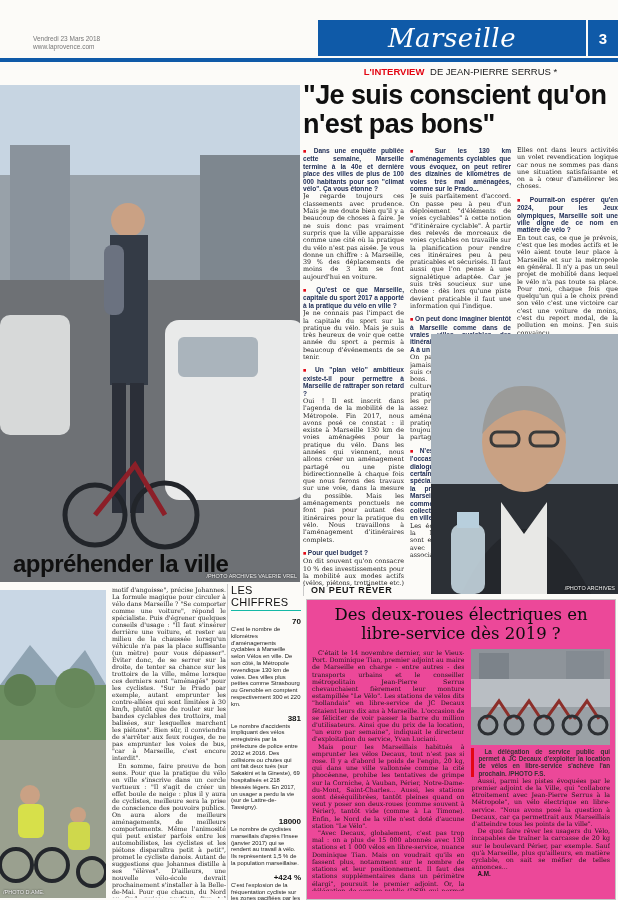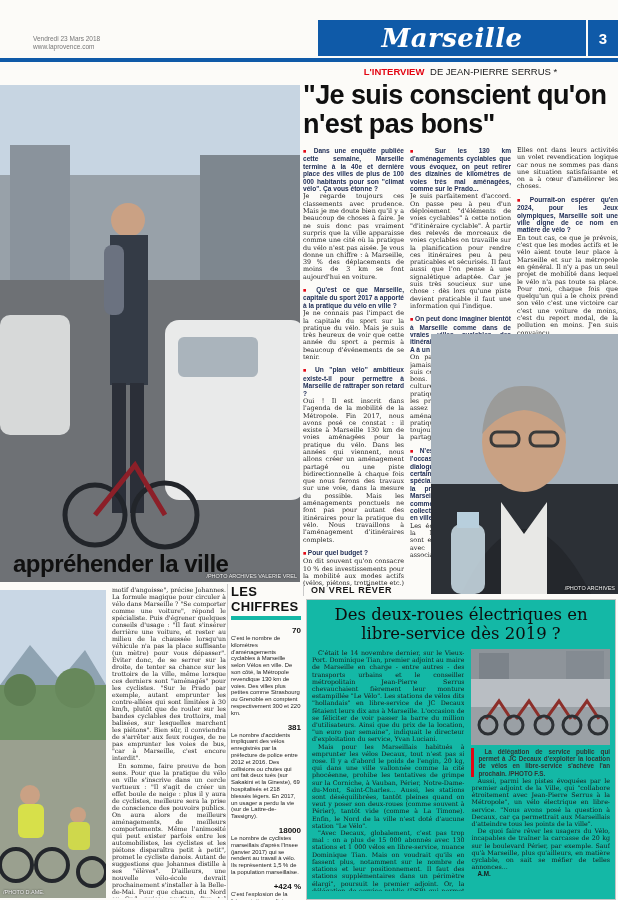--- a/index.html
+++ b/index.html
@@ -5,21 +5,21 @@
   html,body{margin:0;padding:0;}
   body{width:618px;height:900px;overflow:hidden;position:relative;
        background:#fcfbf8;font-family:"DejaVu Serif",serif;color:#1a1a1a;}
   .abs{position:absolute;}
 
   
   .mast-date{left:33px;top:35px;font-family:"Liberation Sans",sans-serif;
              font-size:6.5px;line-height:8px;color:#777;}
   .banner{left:318px;top:20px;width:300px;height:36px;display:flex;}
   .banner-main{flex:1;background:#0f5aa8;display:flex;align-items:center;justify-content:center;}
-  .banner-title{font-family:"DejaVu Serif",serif;font-style:italic;font-weight:bold;
+  .banner-title{font-family:"DejaVu Serif",serif;font-style:italic;font-weight:normal;
                 font-size:26px;color:#fff;letter-spacing:.5px;}
   .banner-page{width:30px;margin-left:2px;background:#0f5aa8;display:flex;
                align-items:center;justify-content:center;font-family:"Liberation Sans",sans-serif;
                font-weight:bold;font-size:15px;color:#fff;}
   .head-rule{left:0;top:58px;width:618px;height:4px;background:#0f5aa8;}
 
   
   .photo{overflow:hidden;background:#9aa4ad;}
   .photo svg{display:block;}
   .photo-cap{position:absolute;right:3px;bottom:3px;font-family:"Liberation Sans",sans-serif;
@@ -52,30 +52,30 @@
   .la-col{left:112px;top:586px;width:114px;height:312px;overflow:hidden;
           font-size:6.2px;line-height:7px;text-align:justify;}
   .la-col p{margin:0 0 0 0;}
   .la-col p + p{text-indent:6px;margin-top:1px;}
   .cyclists{left:0;top:590px;width:106px;height:308px;}
 
   
   .divider{width:1px;background:#c9c9c9;top:584px;height:316px;}
   .chiffres{left:231px;top:584px;width:70px;height:316px;overflow:hidden;
             font-family:"Liberation Sans",sans-serif;}
-  .chiffres-title{font-weight:bold;font-size:13px;letter-spacing:.3px;color:#111;
-                  border-bottom:4px solid #14b8a6;padding-bottom:2px;}
+  .chiffres-title{font-weight:normal;font-size:11px;letter-spacing:.3px;color:#111;
+                  border-bottom:1px solid #14b8a6;padding-bottom:2px;}
   .fig-num{font-weight:bold;font-size:8px;color:#111;margin-top:6px;text-align:right;}
   .fig-text{font-size:5.9px;line-height:6.8px;color:#222;}
 
   
   .dream-label{left:311px;top:585px;font-family:"Liberation Sans",sans-serif;
                font-weight:bold;font-size:9px;letter-spacing:.6px;color:#1a1a1a;}
   .dream-box{left:306px;top:599px;width:310px;height:301px;border:1px solid #c4c4c4;
-             background:#14b8a6;box-sizing:border-box;padding:4px 5px;}
+             background:#ec4899;box-sizing:border-box;padding:4px 5px;}
   .dream-head{font-family:"DejaVu Serif",serif;font-size:16.5px;line-height:18.5px;
               text-align:center;color:#0d0d0d;margin:2px 0 6px 0;}
   .dream-cols{display:flex;gap:7px;height:242px;overflow:hidden;}
   .dream-col-l{width:153px;overflow:hidden;}
   .dream-col-r{width:139px;overflow:hidden;}
   .dream-col-l p,.dream-col-r p{margin:0;font-size:6.3px;line-height:7.2px;
               text-align:justify;text-indent:6px;}
   .dream-photo{position:relative;width:139px;height:96px;margin-bottom:3px;}
   .dream-cap{border-left:3px solid #e30613;padding-left:4px;margin:0 0 4px 0;
              font-family:"Liberation Sans",sans-serif;font-size:5.7px;line-height:6.6px;
@@ -206,21 +206,21 @@
   <div class="fig-num">70</div>
   <div class="fig-text">C'est le nombre de kilomètres d'aménagements cyclables à Marseille selon Vélos en ville. De son côté, la Métropole revendique 130 km de voies. Des villes plus petites comme Strasbourg ou Grenoble en comptent respectivement 300 et 220 km.</div>
   <div class="fig-num">381</div>
   <div class="fig-text">Le nombre d'accidents impliquant des vélos enregistrés par la préfecture de police entre 2012 et 2016. Des collisions ou chutes qui ont fait deux tués (sur Sakakini et la Gineste), 69 hospitalisés et 218 blessés légers. En 2017, un usager a perdu la vie (sur de Lattre-de-Tassigny).</div>
   <div class="fig-num">18000</div>
   <div class="fig-text">Le nombre de cyclistes marseillais d'après l'Insee (janvier 2017) qui se rendent au travail à vélo. Ils représentent 1,5 % de la population marseillaise.</div>
   <div class="fig-num">+424 %</div>
   <div class="fig-text">C'est l'explosion de la fréquentation cycliste sur les zones pacifiées par les travaux comme le débouché de la Canebière sur le Vieux-Port, entre 2007 et 2017 selon Vélos en ville. Sur les zones "sans travaux", la fréquentation a augmenté de 94 % en dix ans.</div>
 </div>
 
-<div class="abs dream-label">ON VREL RÊVER</div>
+<div class="abs dream-label">ON PEUT RÊVER</div>
 <div class="abs dream-box">
   <div class="dream-head">Des deux-roues électriques en libre-service dès 2019 ?</div>
   <div class="dream-cols">
     <div class="dream-col-l">
       <p>C'était le 14 novembre dernier, sur le Vieux-Port. Dominique Tian, premier adjoint au maire de Marseille en charge - entre autres - des transports urbains et le conseiller métropolitain Jean-Pierre Serrus chevauchaient fièrement leur monture estampillée "Le Vélo". Les stations de vélos dits "hollandais" en libre-service de JC Decaux fêtaient leurs dix ans à Marseille. L'occasion de se féliciter de voir passer la barre du million d'utilisateurs. Ainsi que du prix de la location, "un euro par semaine", indiquait le directeur d'exploitation du service, Yvan Luciani.</p>
       <p>Mais pour les Marseillais habitués à emprunter les vélos Decaux, tout n'est pas si rose. Il y a d'abord le poids de l'engin, 20 kg, qui dans une ville vallonnée comme la cité phocéenne, prohibe les tentatives de grimpe sur la Corniche, à Vauban, Périer, Notre-Dame-du-Mont, Saint-Charles... Aussi, les stations sont déséquilibrées, tantôt pleines quand on veut y poser son deux-roues (comme souvent à Périer), tantôt vide (comme à La Timone). Enfin, le Nord de la ville n'est doté d'aucune station "Le Vélo".</p>
       <p>"Avec Decaux, globalement, c'est pas trop mal : on a plus de 15 000 abonnés avec 130 stations et 1 000 vélos en libre-service, nuance Dominique Tian. Mais on voudrait qu'ils en fassent plus, notamment sur le nombre de stations et leur positionnement. Il faut des stations supplémentaires dans un périmètre élargi", poursuit le premier adjoint. Or, la délégation de service public (DSP) qui permet au géant de la communication publicitaire d'exploiter la location de vélos en libre-service à Marseille s'achève en 2019. "Et il se trouve que nous avons plein de propositions qui nous arrivent de nouvelles entreprises qui veulent entrer sur le marché", note Dominique Tian, comme pour mettre la pression à l'actuel prestataire.</p>
     </div>
     <div class="dream-col-r">
       <div class="dream-photo photo">

